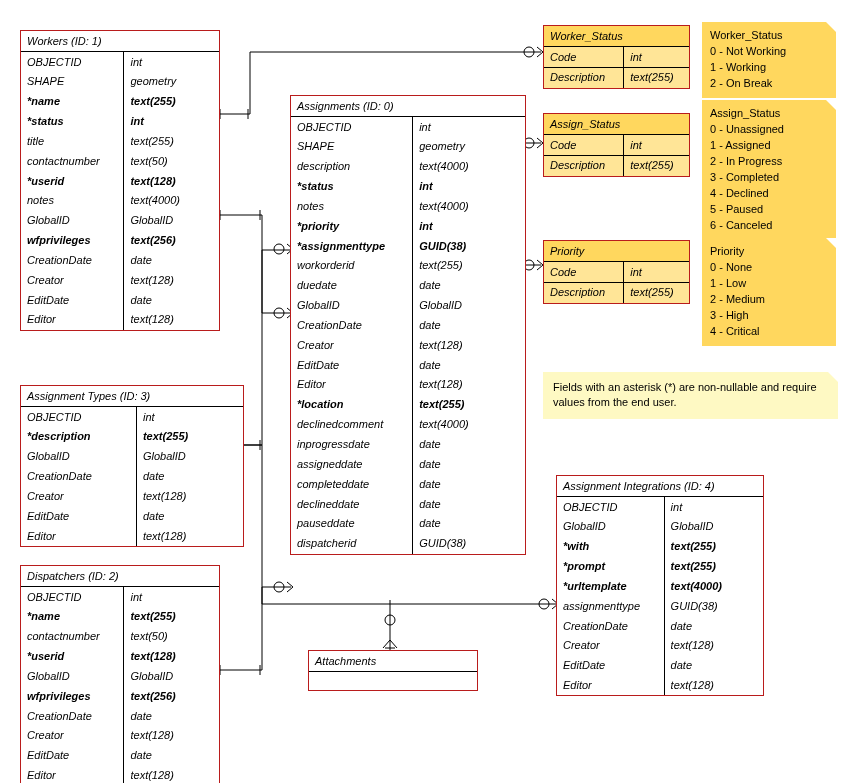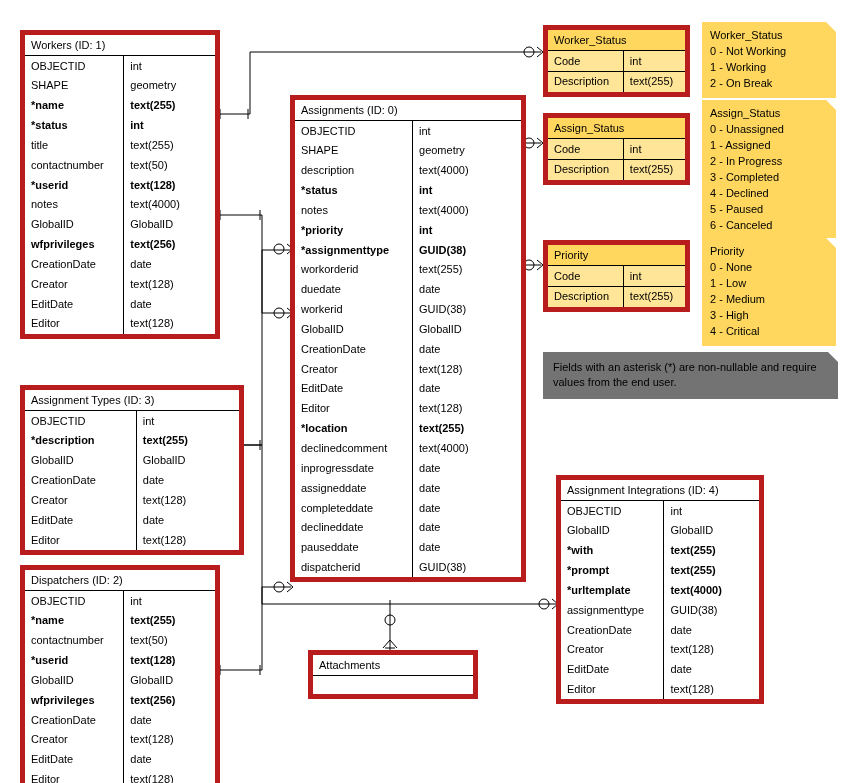--- a/index.html
+++ b/index.html
@@ -17,21 +17,22 @@
     position: absolute;
     top: 0; left: 0;
     width: 850px; height: 783px;
     pointer-events: none;
   }
   .entity, .lookup, .note, .infobox, .empty-entity {
     position: absolute;
     background: #fff;
   }
   .entity, .lookup, .empty-entity {
-    border: 5px solid #b91c1c;
+    border: 1px solid #b91c1c;
+    font-style: italic;
   }
   .entity .title, .lookup .title, .empty-entity .title {
     padding: 4px 6px;
     font-size: 11px;
     border-bottom: 1px solid #000;
   }
   .entity table, .lookup table {
     width: 100%;
     border-collapse: collapse;
   }
@@ -56,24 +57,25 @@
   }
   .note::after {
     content: '';
     position: absolute;
     right: 0; top: 0;
     border-style: solid;
     border-width: 0 10px 10px 0;
     border-color: transparent #fff transparent #e6b83a;
   }
   .infobox {
-    background: #737373;
+    background: #fef9c3;
     font-size: 11px;
     padding: 8px 10px;
     line-height: 1.4;
+    margin-top: 20px;
   }
   .infobox::after {
     content: '';
     position: absolute;
     right: 0; top: 0;
     border-style: solid;
     border-width: 0 10px 10px 0;
     border-color: transparent #fff transparent #a8cfe0;
   }
   .lookup .title { background: #ffd75e; }
@@ -314,24 +316,20 @@
           <td class="cname bold">*assignmenttype</td>
           <td class="bold">GUID(38)</td>
         </tr>
         <tr>
           <td class="cname">workorderid</td>
           <td>text(255)</td>
         </tr>
         <tr>
           <td class="cname">duedate</td>
           <td>date</td>
-        </tr>
-        <tr>
-          <td class="cname">workerid</td>
-          <td>GUID(38)</td>
         </tr>
         <tr>
           <td class="cname">GlobalID</td>
           <td>GlobalID</td>
         </tr>
         <tr>
           <td class="cname">CreationDate</td>
           <td>date</td>
         </tr>
         <tr>

